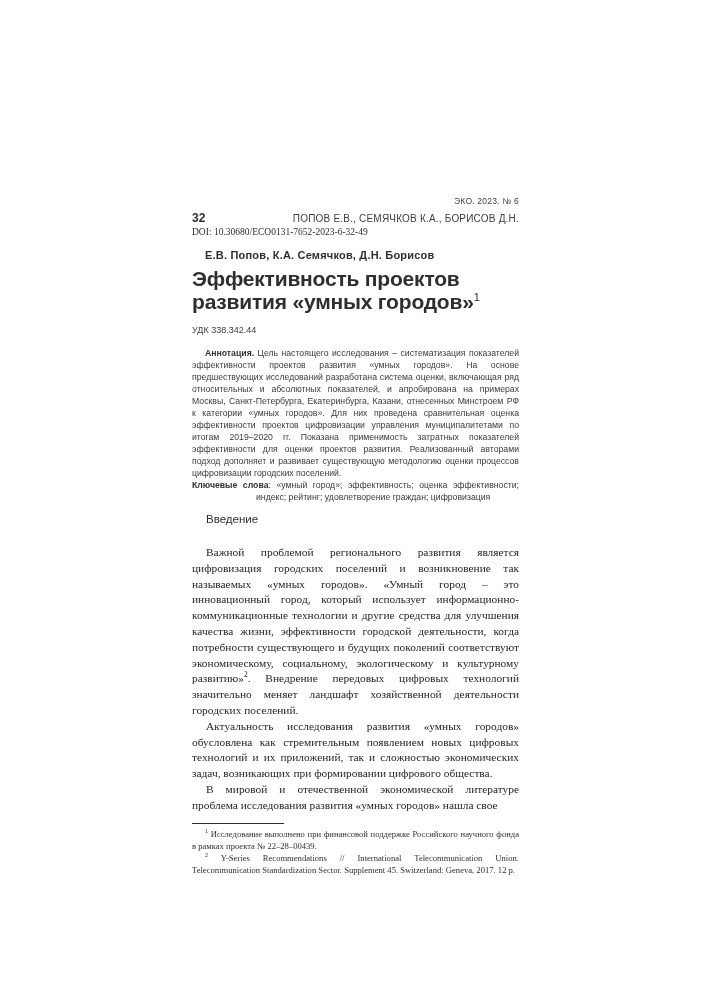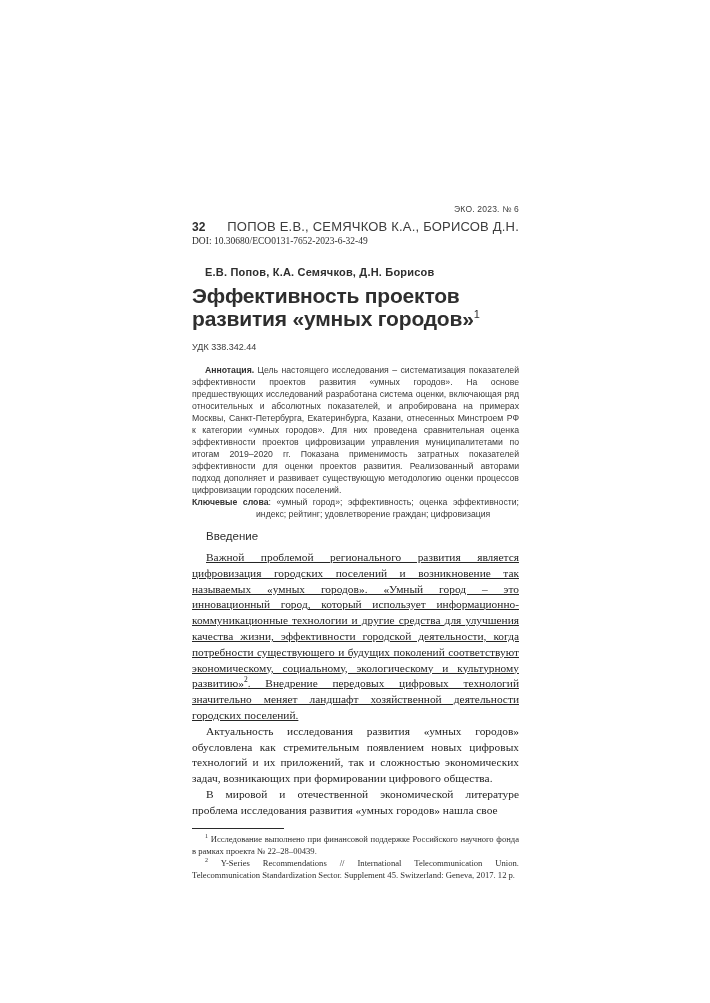--- a/index.html
+++ b/index.html
@@ -10,21 +10,21 @@
   .page {
     position: relative;
     width: 710px;
     height: 1003px;
     background: #ffffff;
     overflow: hidden;
   }
   .content {
     position: absolute;
     left: 192px;
-    top: 204px;
+    top: 196px;
     width: 327px;
     color: #2b2b2b;
   }
 
   
   .journal-ref {
     font-family: "Liberation Sans", sans-serif;
     font-size: 8.5px;
     color: #3d3d3d;
     text-align: right;
@@ -37,34 +37,34 @@
     margin-top: 5px;
   }
   .page-num {
     font-family: "Liberation Sans", sans-serif;
     font-size: 12px;
     font-weight: bold;
     color: #2e2e2e;
   }
   .running-authors {
     font-family: "Liberation Sans", sans-serif;
-    font-size: 13px;
+    font-size: 10px;
     color: #3d3d3d;
     letter-spacing: 0.2px;
   }
   .doi {
     margin-top: 2px;
     font-family: "Liberation Serif", serif;
     font-size: 9.5px;
     color: #2e2e2e;
   }
 
   
   .authors {
-    margin-top: 20px;
+    margin-top: 12px;
     font-family: "Liberation Sans", sans-serif;
     font-size: 11px;
     font-weight: bold;
     color: #2e2e2e;
     letter-spacing: 0.2px;
     padding-left: 13px;
   }
   h1.title {
     margin: 6px 0 12px 0;
     font-family: "Liberation Sans", sans-serif;
@@ -114,21 +114,21 @@
   }
   p.body-par {
     margin: 0;
     font-family: "Liberation Serif", serif;
     font-size: 11.4px;
     line-height: 15.8px;
     text-align: justify;
     text-indent: 14px;
     color: #252525;
   }
-  p.body-par.first { margin-top: 8px; text-decoration: underline; }
+  p.body-par.first { margin-top: 20px; }
   p.body-par sup {
     font-size: 7.5px;
     vertical-align: super;
     line-height: 0;
   }
 
   
   .footnotes { margin-top: 9px; }
   .footnote-rule {
     width: 92px;

